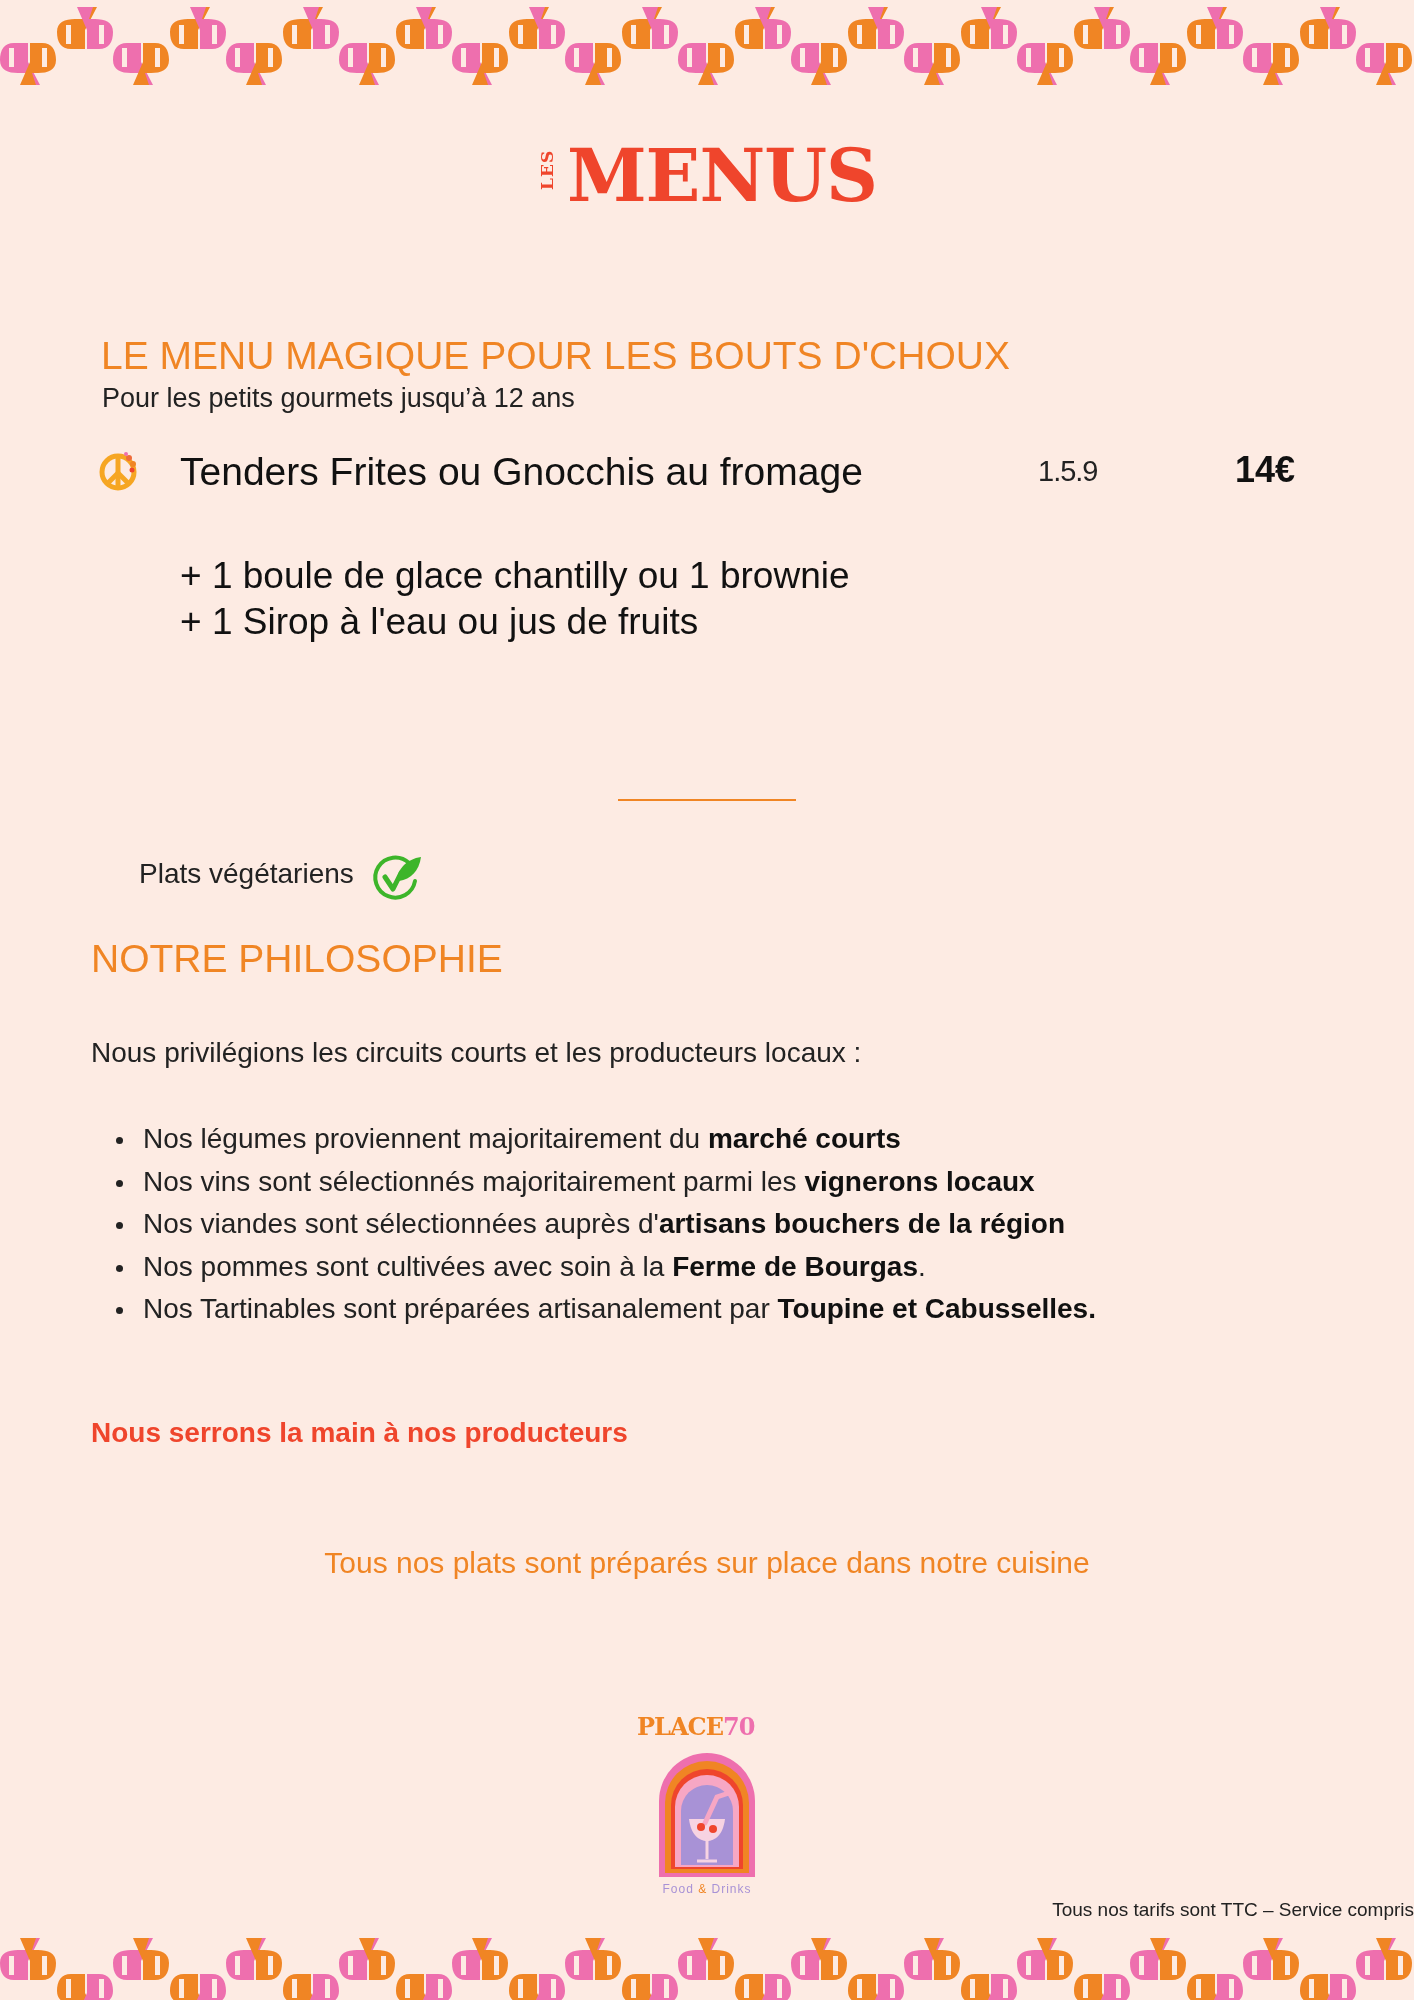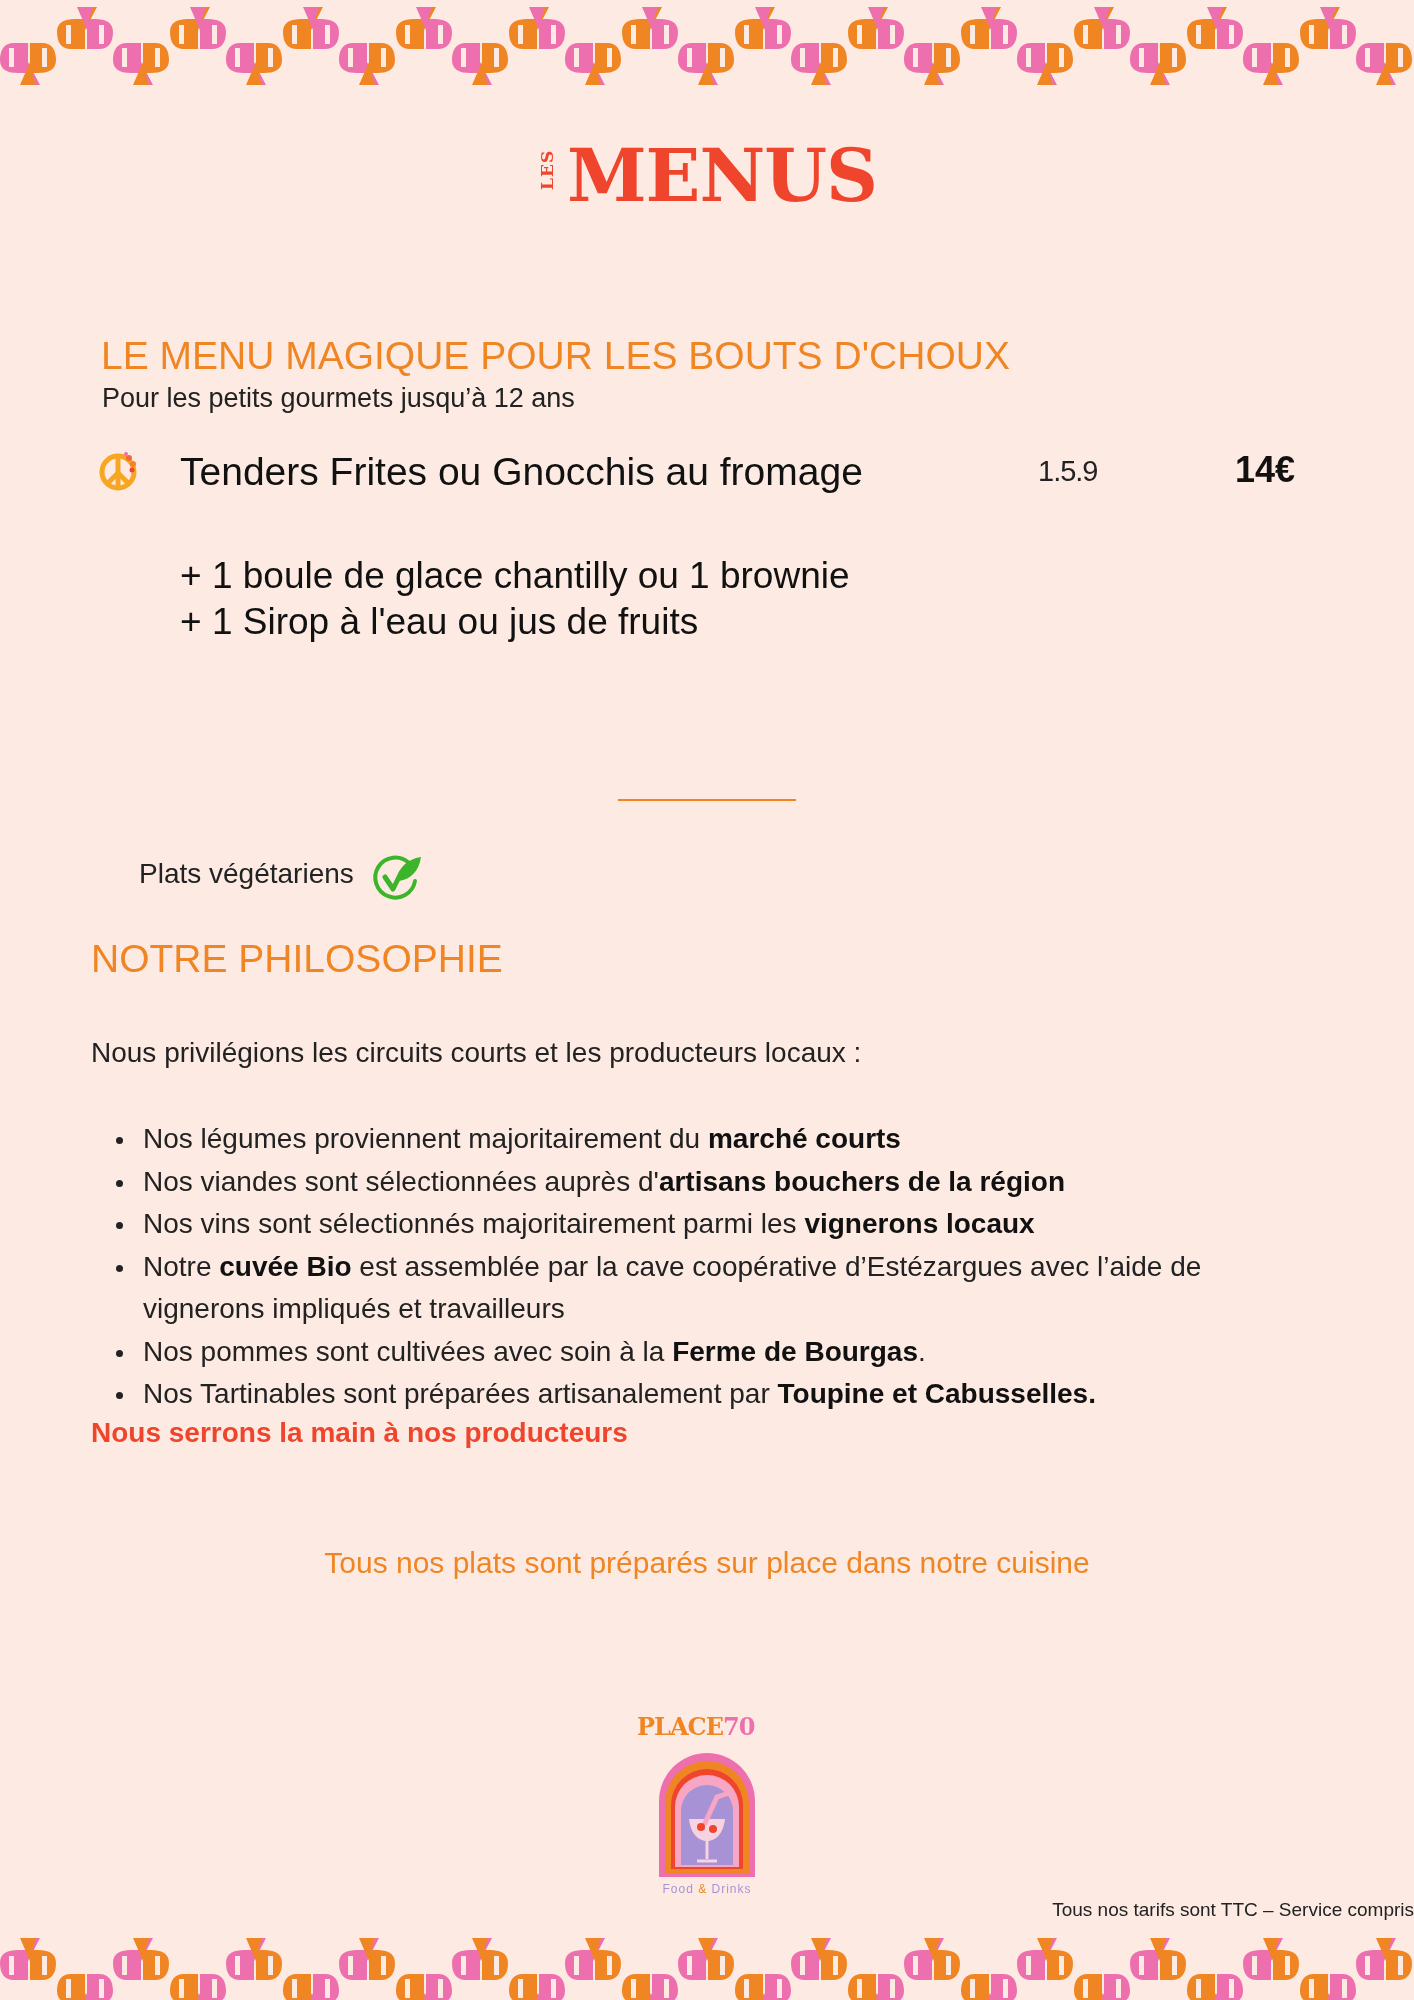--- a/index.html
+++ b/index.html
@@ -309,23 +309,22 @@
     <path d="M14 26 L22 38 L30 22" fill="none" stroke="#3db52a" stroke-width="5" stroke-linecap="round" stroke-linejoin="round"></path>
     <path d="M26 30 C26 18 36 8 50 6 C48 20 40 28 28 30 Z" fill="#3db52a"></path>
   </svg>
 </div>
 
 <h2 class="section-title philo-title">NOTRE PHILOSOPHIE</h2>
 <p class="philo-intro">Nous privilégions les circuits courts et les producteurs locaux :</p>
 
 <ul class="philo-list">
   <li><span>Nos légumes proviennent majoritairement du </span><b>marché courts</b><span></span></li>
+  <li><span>Nos vins sont sélectionnés majoritairement parmi les </span><b>vignerons locaux</b><span></span></li>
   <li><span>Nos viandes sont sélectionnées auprès d'</span><b>artisans bouchers de la région</b><span></span></li>
-  <li><span>Nos vins sont sélectionnés majoritairement parmi les </span><b>vignerons locaux</b><span></span></li>
-  <li><span>Notre </span><b>cuvée Bio</b><span> est assemblée par la cave coopérative d’Estézargues avec l’aide de vignerons impliqués et travailleurs</span></li>
   <li><span>Nos pommes sont cultivées avec soin à la </span><b>Ferme de Bourgas</b><span>.</span></li>
   <li><span>Nos Tartinables sont préparées artisanalement par </span><b>Toupine et Cabusselles.</b><span></span></li>
 </ul>
 
 <div class="handshake">Nous serrons la main à nos producteurs</div>
 
 <div class="kitchen-note">Tous nos plats sont préparés sur place dans notre cuisine</div>
 
 <div class="logo">
   <div class="logo-word">

